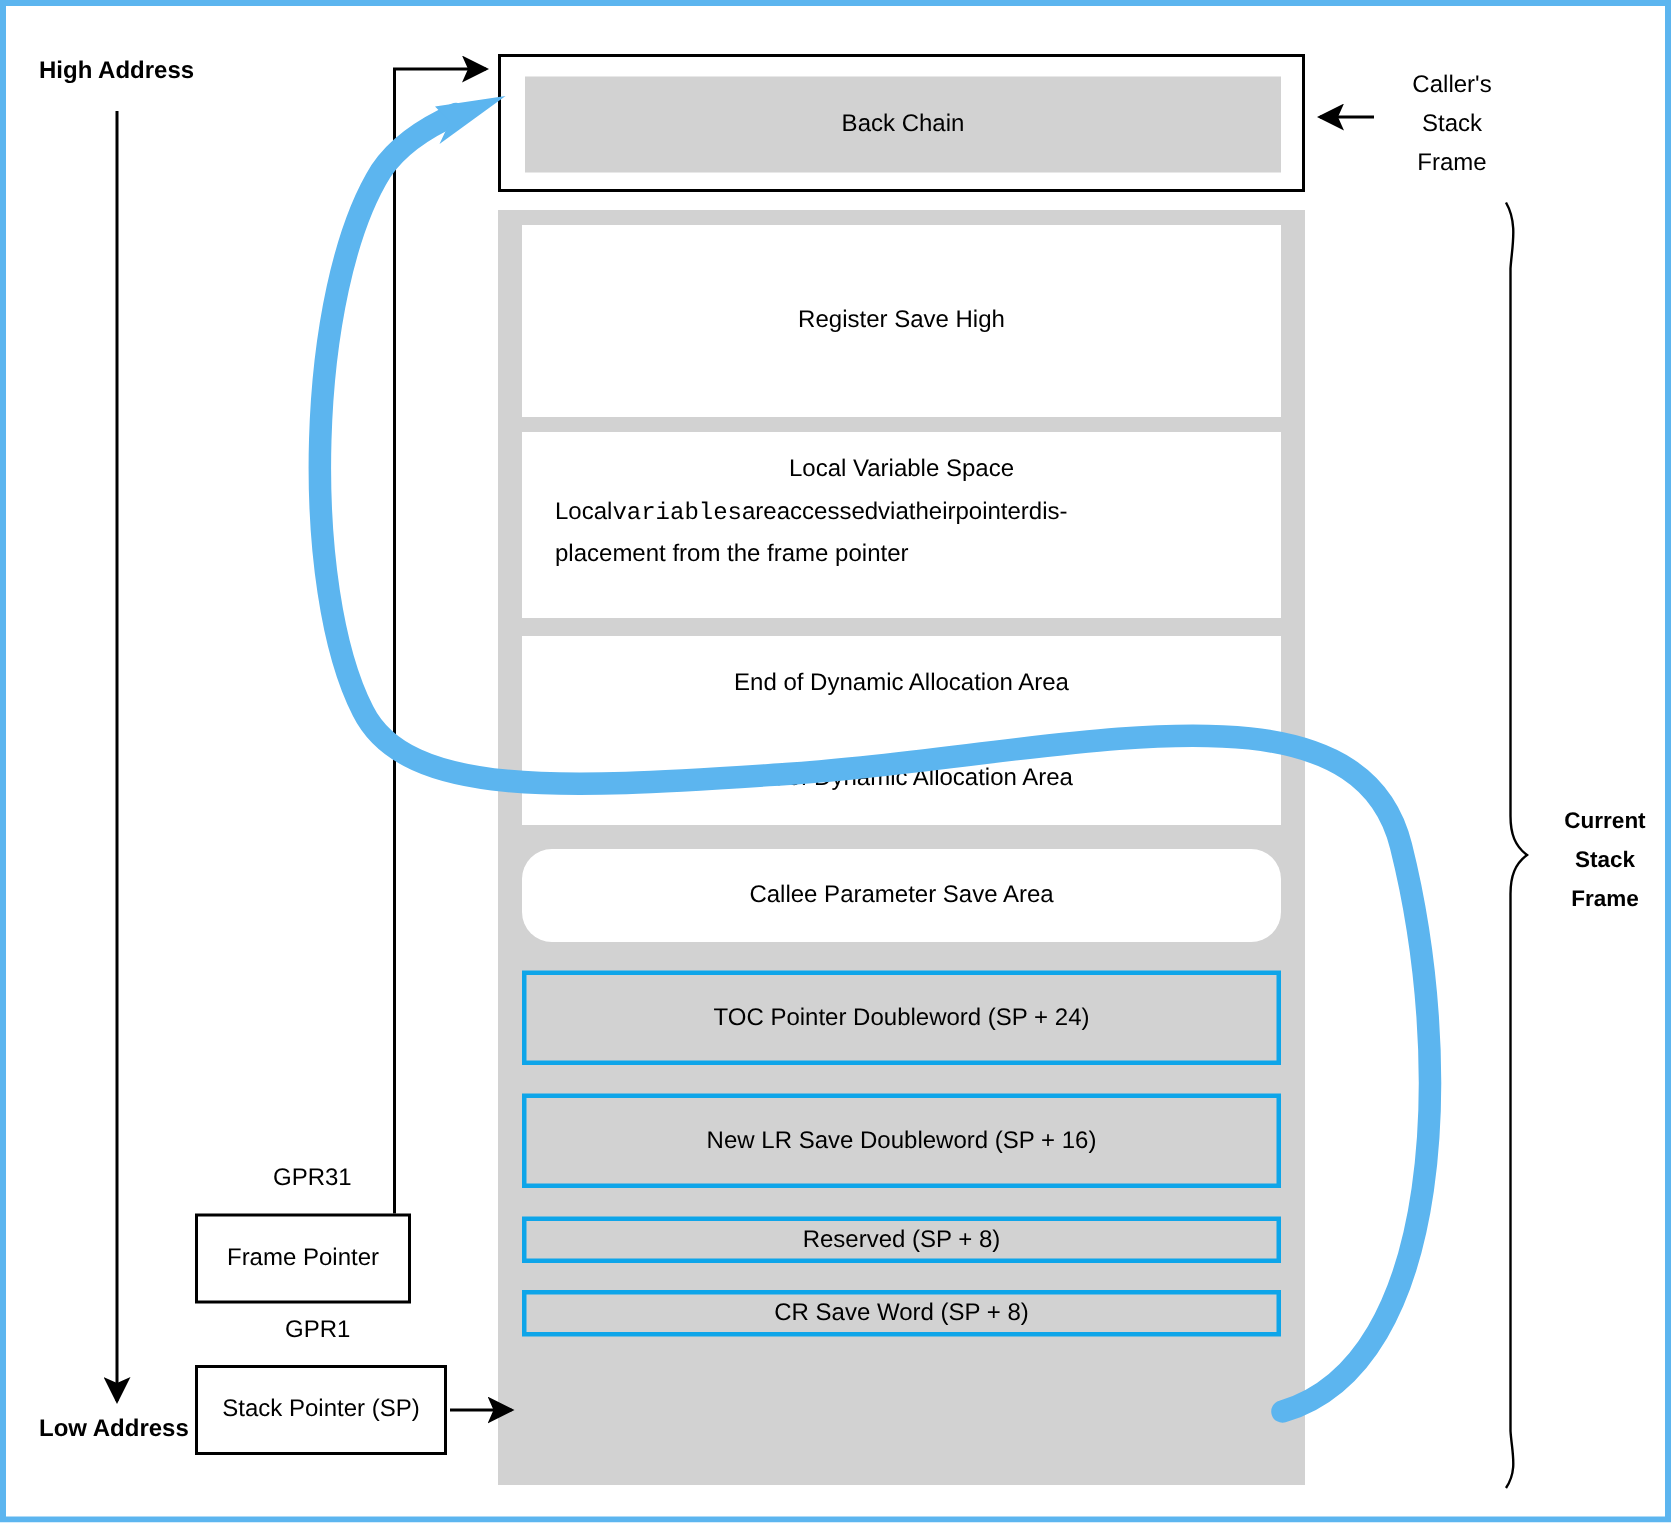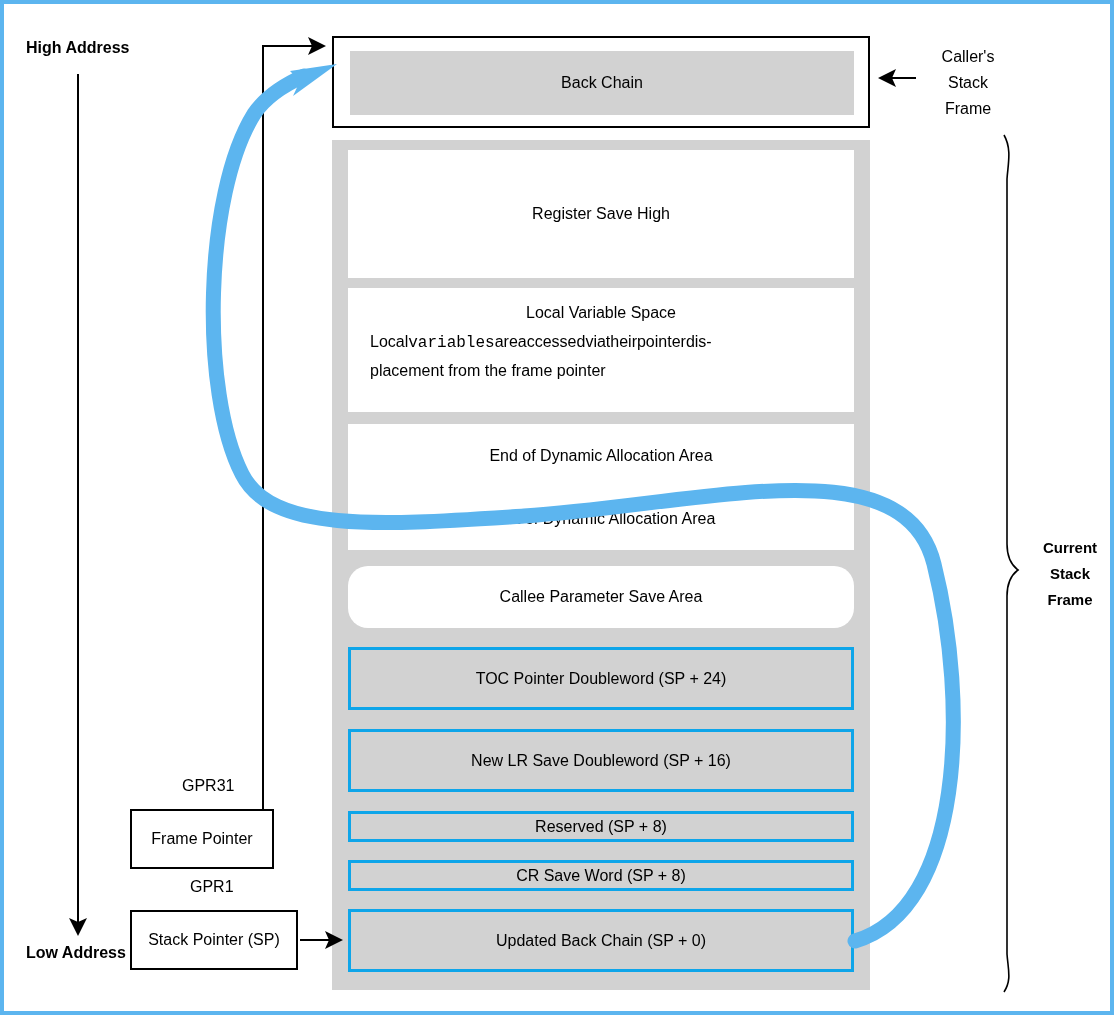--- a/index.html
+++ b/index.html
@@ -146,21 +146,20 @@
   <div class="row" style="top:562px;height:62px;border-radius:20px;">Callee Parameter Save Area</div>
 
   <div class="row gray" style="top:643px;height:63px;">TOC Pointer Doubleword (SP + 24)</div>
 
   <div class="row gray" style="top:725px;height:63px;">New LR Save Doubleword (SP + 16)</div>
 
   <div class="row gray" style="top:807px;height:31px;">Reserved (SP + 8)</div>
 
   <div class="row gray" style="top:856px;height:31px;">CR Save Word (SP + 8)</div>
 
-  <div class="row gray" style="top:905px;height:63px;">Updated Back Chain (SP + 0)</div>
 
   <div class="lbl lbl-center" style="left:1020px;top:531px;width:92px;line-height:26px;font-weight:bold;font-size:15px;">Current
 Stack
 Frame</div>
 
   <div class="lbl" style="left:178px;top:772px;">GPR31</div>
 
   <div class="ptr-box" id="frame-pointer-box">Frame Pointer</div>
 
   <div class="lbl" style="left:186px;top:873px;">GPR1</div>

